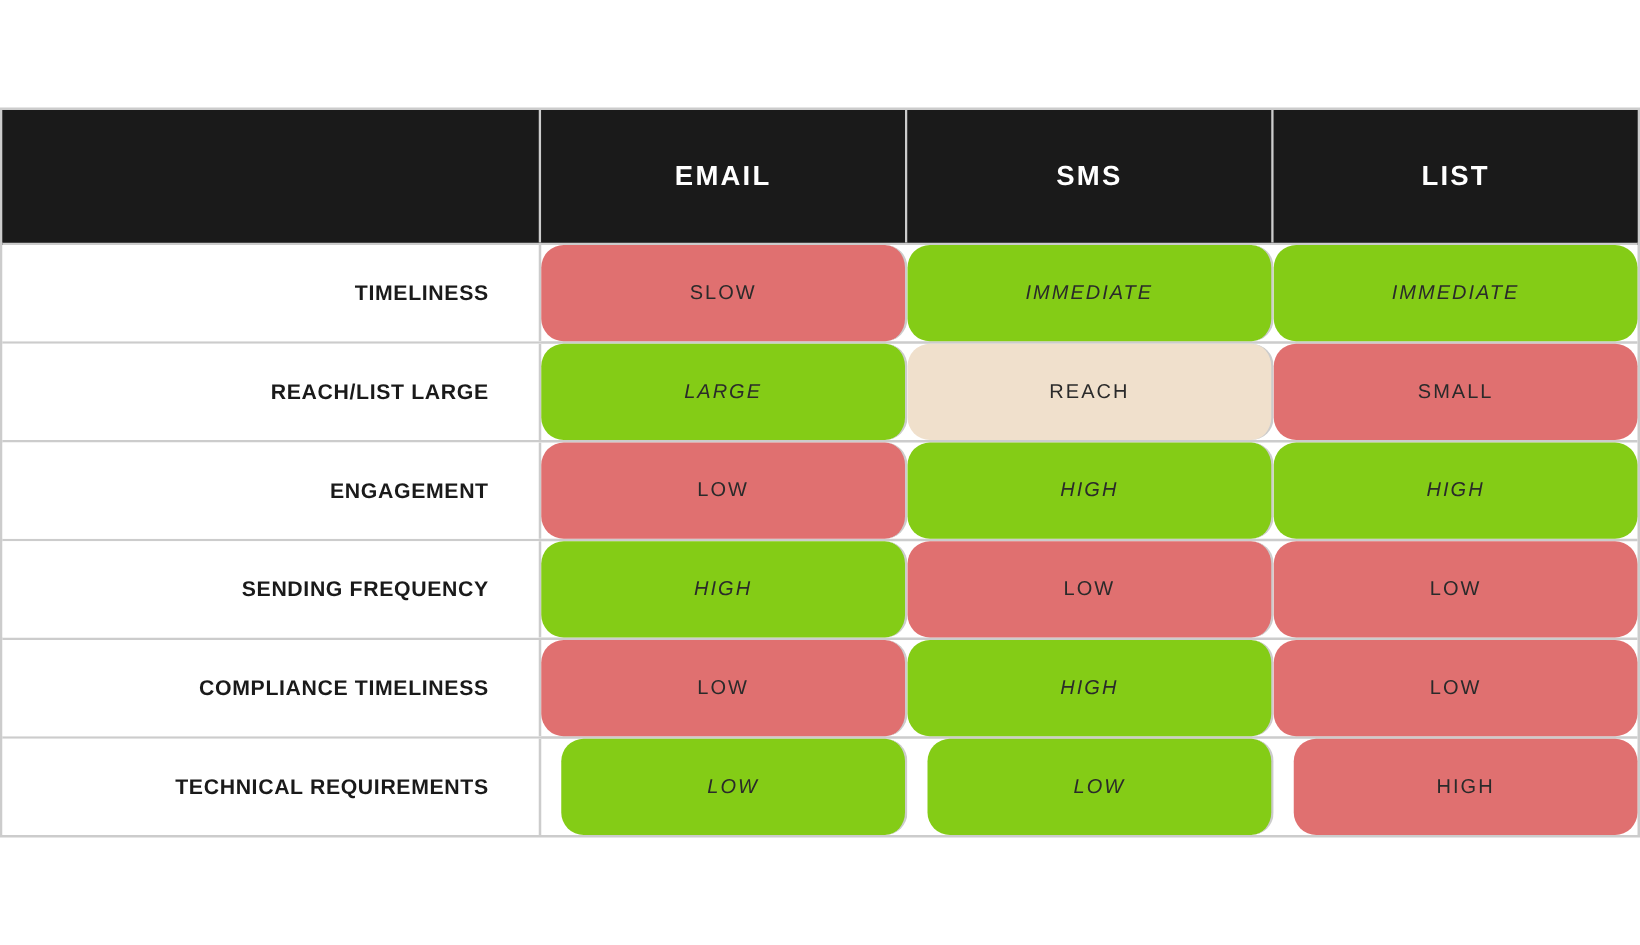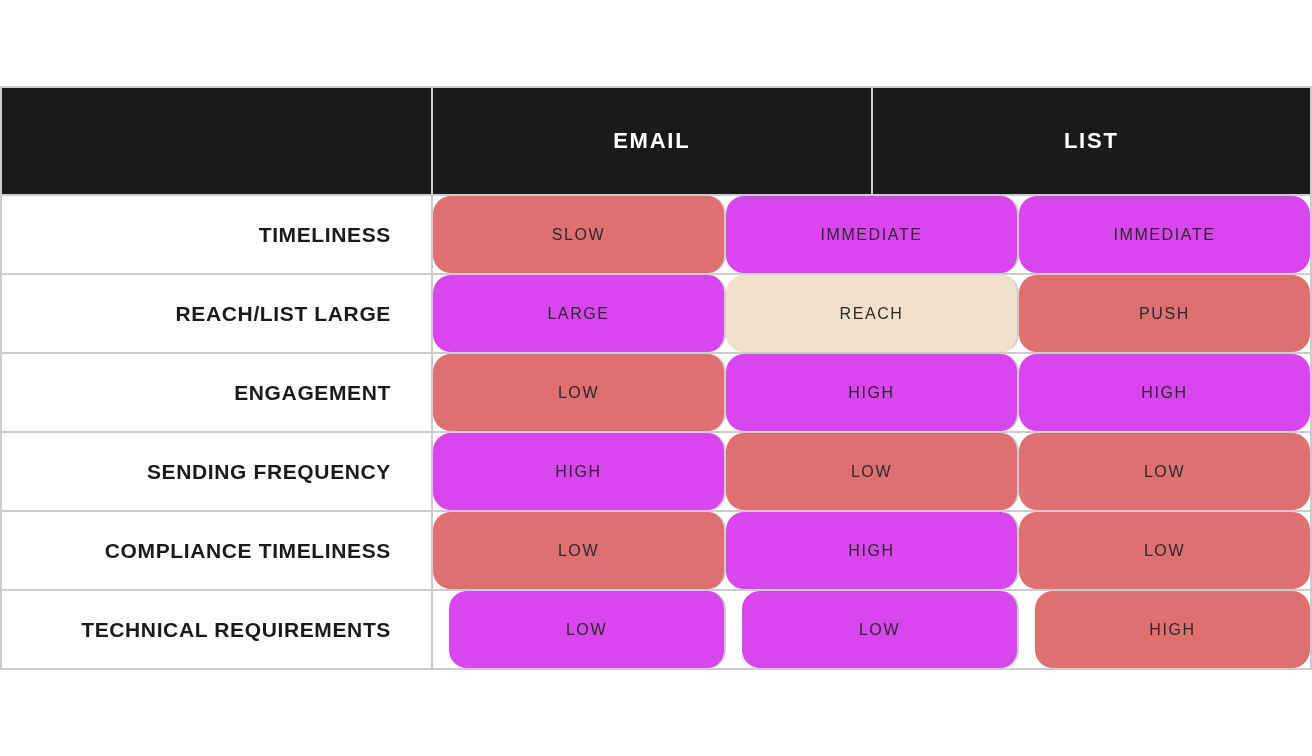--- a/index.html
+++ b/index.html
@@ -85,35 +85,36 @@
       letter-spacing: 0.08em;
     }
 
     .header-row .col-label {
       background: #1a1a1a;
     }
 
     
     .row-label {
       font-weight: 900;
-      font-size: 21px;
+      font-size: 17px;
       letter-spacing: 0.03em;
       color: #1a1a1a;
       text-align: right;
     }
 
     
     .bg-red {
       background-color: #e07070;
       color: #2a2a2a;
     }
 
     .bg-green {
-      background-color: #d946ef;
+      background-color: #84cc16;
       color: #2a2a2a;
+      font-style: italic;
     }
 
     .bg-beige {
       background-color: #f0e0cc;
       color: #2a2a2a;
     }
 
     .data-cell {
       font-size: 16px;
       letter-spacing: 0.1em;
@@ -123,34 +124,35 @@
     }
   </style>
 </head>
 <body>
 
 <div class="table-container">
 
   <div class="table-row header-row">
     <div class="cell col-label"></div>
     <div class="cell col-email">EMAIL</div>
+    <div class="cell col-sms">SMS</div>
     <div class="cell col-push">LIST</div>
   </div>
 
 <div class="table-row">
       <div class="cell col-label row-label">TIMELINESS</div>
       <div class="cell col-email data-cell bg-red">SLOW</div>
       <div class="cell col-sms data-cell bg-green">IMMEDIATE</div>
       <div class="cell col-push data-cell bg-green">IMMEDIATE</div>
     </div>
     <div class="table-row">
       <div class="cell col-label row-label">REACH/LIST LARGE</div>
       <div class="cell col-email data-cell bg-green">LARGE</div>
       <div class="cell col-sms data-cell bg-beige">REACH</div>
-      <div class="cell col-push data-cell bg-red">PUSH</div>
+      <div class="cell col-push data-cell bg-red">SMALL</div>
     </div>
     <div class="table-row">
       <div class="cell col-label row-label">ENGAGEMENT</div>
       <div class="cell col-email data-cell bg-red">LOW</div>
       <div class="cell col-sms data-cell bg-green">HIGH</div>
       <div class="cell col-push data-cell bg-green">HIGH</div>
     </div>
     <div class="table-row">
       <div class="cell col-label row-label">SENDING FREQUENCY</div>
       <div class="cell col-email data-cell bg-green">HIGH</div>

